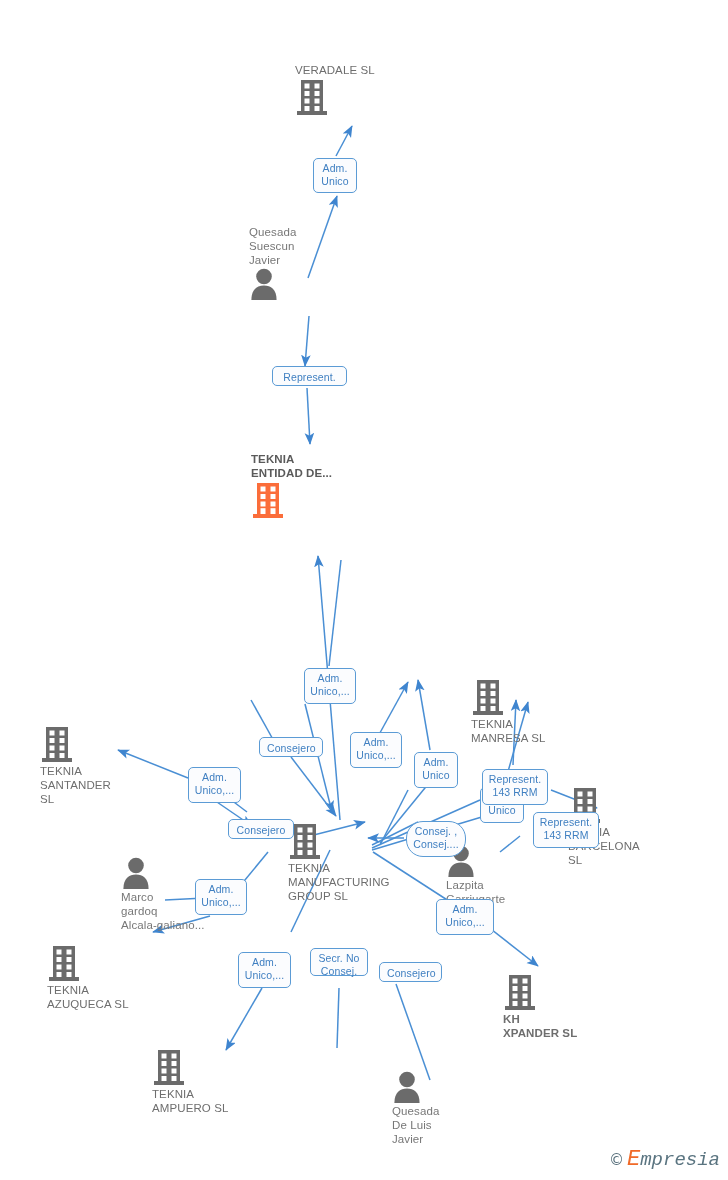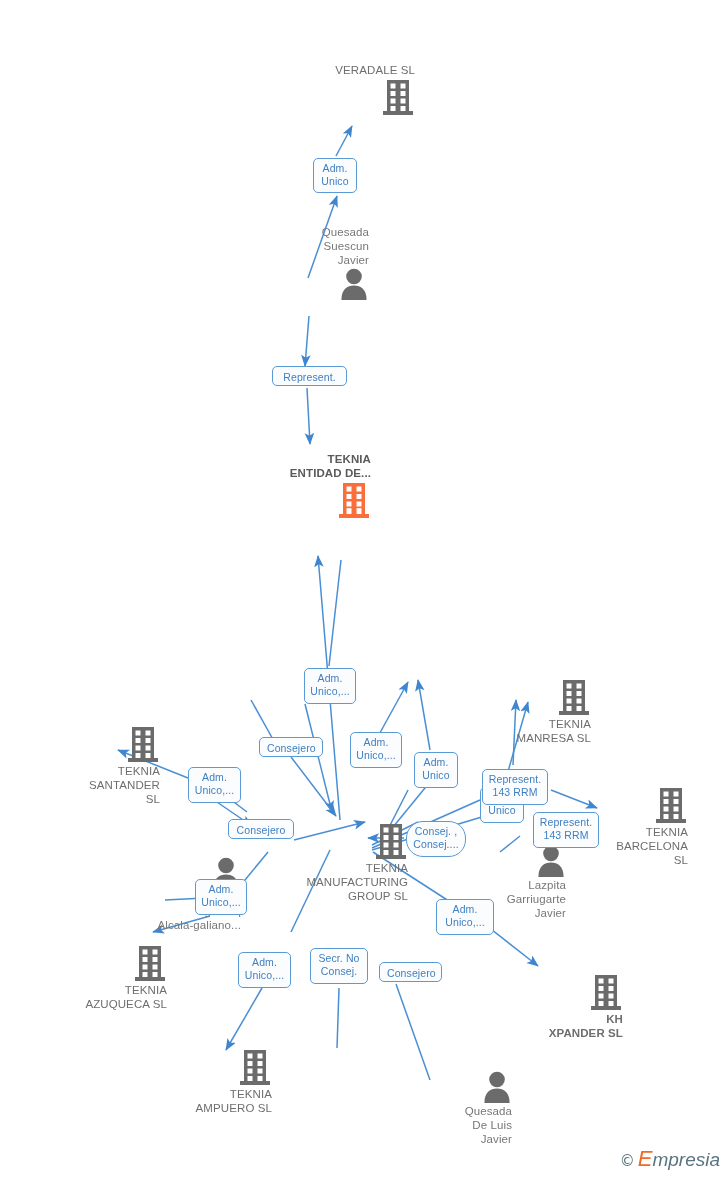--- a/index.html
+++ b/index.html
@@ -20,21 +20,21 @@
     left:0; top:0;
     width:728px; height:1180px;
     pointer-events:none;
   }
 
   
   .node{
     position:absolute;
     width:120px;
     margin-left:-60px;           
-    text-align:right;
+    text-align:left;
     color:#6b6b6b;
     font-size:11.5px;
     line-height:14px;
     letter-spacing:.1px;
   }
   .node .label{
     display:block;
     white-space:pre-line;
   }
   .node.company .label{ color:#6e6e6e; }
@@ -84,21 +84,21 @@
     align-items:baseline;
     gap:3px;
     font-size:17px;
   }
   #watermark .copy{
     color:#58707c;
     font-size:15px;
     font-family:"DejaVu Sans", sans-serif;
   }
   #watermark .brand{
-    font-family:Liberation Sans, sans-serif;
+    font-family:Liberation Mono, monospace;
     font-style:italic;
     font-size:19px;
     color:#5a7480;
     letter-spacing:0px;
   }
   #watermark .brand .cap{
     color:#f06a28;
     font-size:22px;
   }
 </style>
@@ -423,21 +423,21 @@
 
   <div class="chip" style="left:195px; top:879px; width:52px; height:36px;">Adm.
 Unico,...</div>
 
   <div class="chip" style="left:436px; top:899px; width:58px; height:36px;">Adm.
 Unico,...</div>
 
   <div class="chip" style="left:238px; top:952px; width:53px; height:36px;">Adm.
 Unico,...</div>
 
-  <div class="chip" style="left:310px; top:948px; width:58px; height:36px;">Secr.  No
+  <div class="chip" style="left:310px; top:948px; width:58px; height:28px;">Secr.  No
 Consej.</div>
 
   <div class="chip one-line" style="left:379px; top:962px; width:63px; height:20px;">Consejero</div>
 
   <div id="watermark">
     <span class="copy">©</span>
     <span class="brand"><span class="cap">E</span><span>mpresia</span></span>
   </div>
 
 </div>

